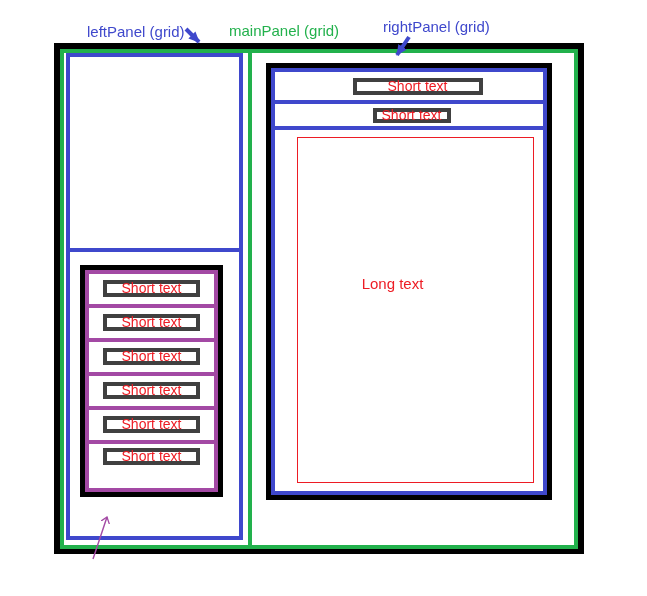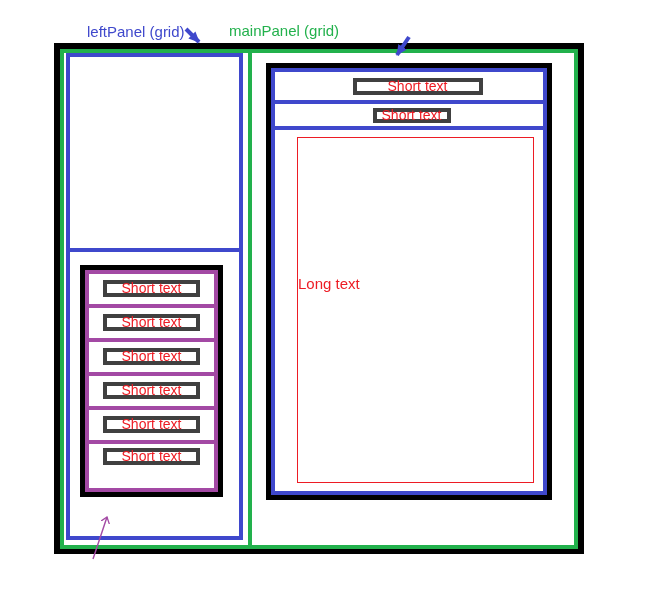--- a/index.html
+++ b/index.html
@@ -59,33 +59,34 @@
     display: flex; flex-direction: column;
   }
   .r-row  { display: flex; align-items: center; justify-content: center; flex: none; }
   .r-row1 { height: 28px; }
   .r-row2 { height: 22px; }
   .r-sep  { height: 4px; background: #3F48CC; flex: none; }
   .r-box1 { width: 130px; height: 17px; margin-left: 17px; }
   .r-box2 { width: 78px;  height: 15px; margin-left: 5px; }
   .r-long {
     flex: 1; margin: 7px 9px 8px 22px; border: 1px solid #ED1C24;
-    display: flex; align-items: center; 
+    display: flex; align-items: center; justify-content: center;
     color: #ED1C24; font-size: 15px; padding: 0 46px 53px 0;
   }
 
   .overlay { position: absolute; left: 0; top: 0; pointer-events: none; }
 </style>
 </head>
 <body>
 
 <div class="canvas">
 
   <span class="lbl" id="lbl-main">mainPanel (grid)</span>
   <span class="lbl" id="lbl-left">leftPanel (grid)</span>
+  <span class="lbl" id="lbl-right">rightPanel (grid)</span>
 
   <div class="abs" id="outer-black"></div>
   <div class="abs" id="green-rect"></div>
   <div class="abs" id="green-divider"></div>
 
   <div class="abs" id="left-blue"></div>
   <div class="abs" id="left-divider"></div>
 
 
   <div class="abs" id="info-black">

